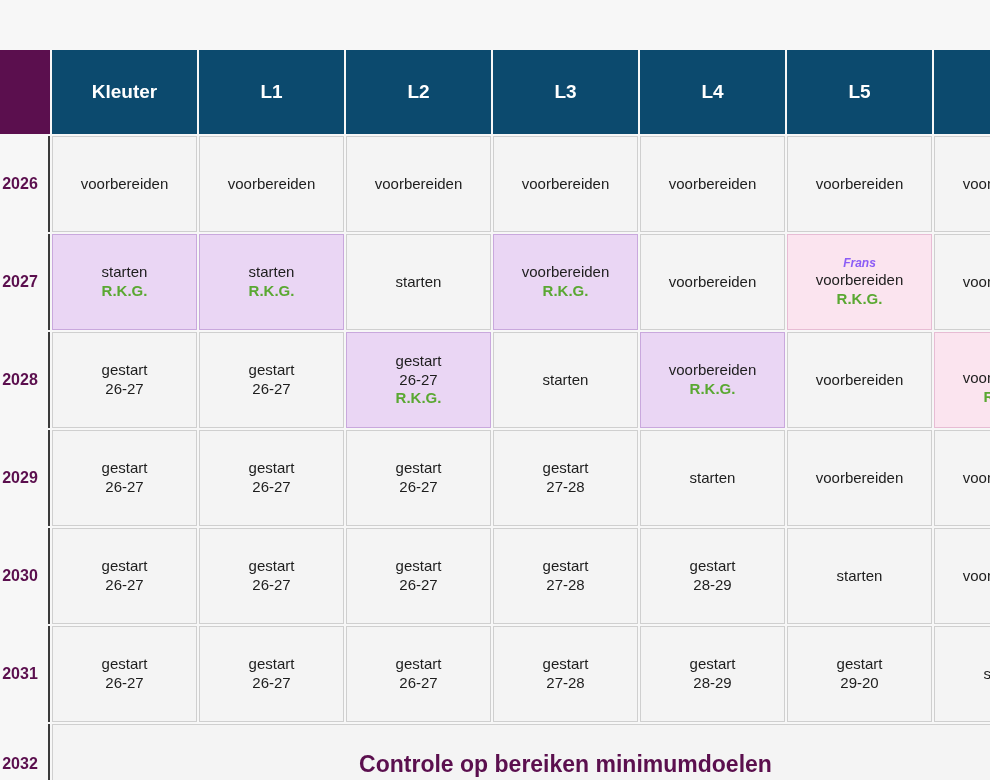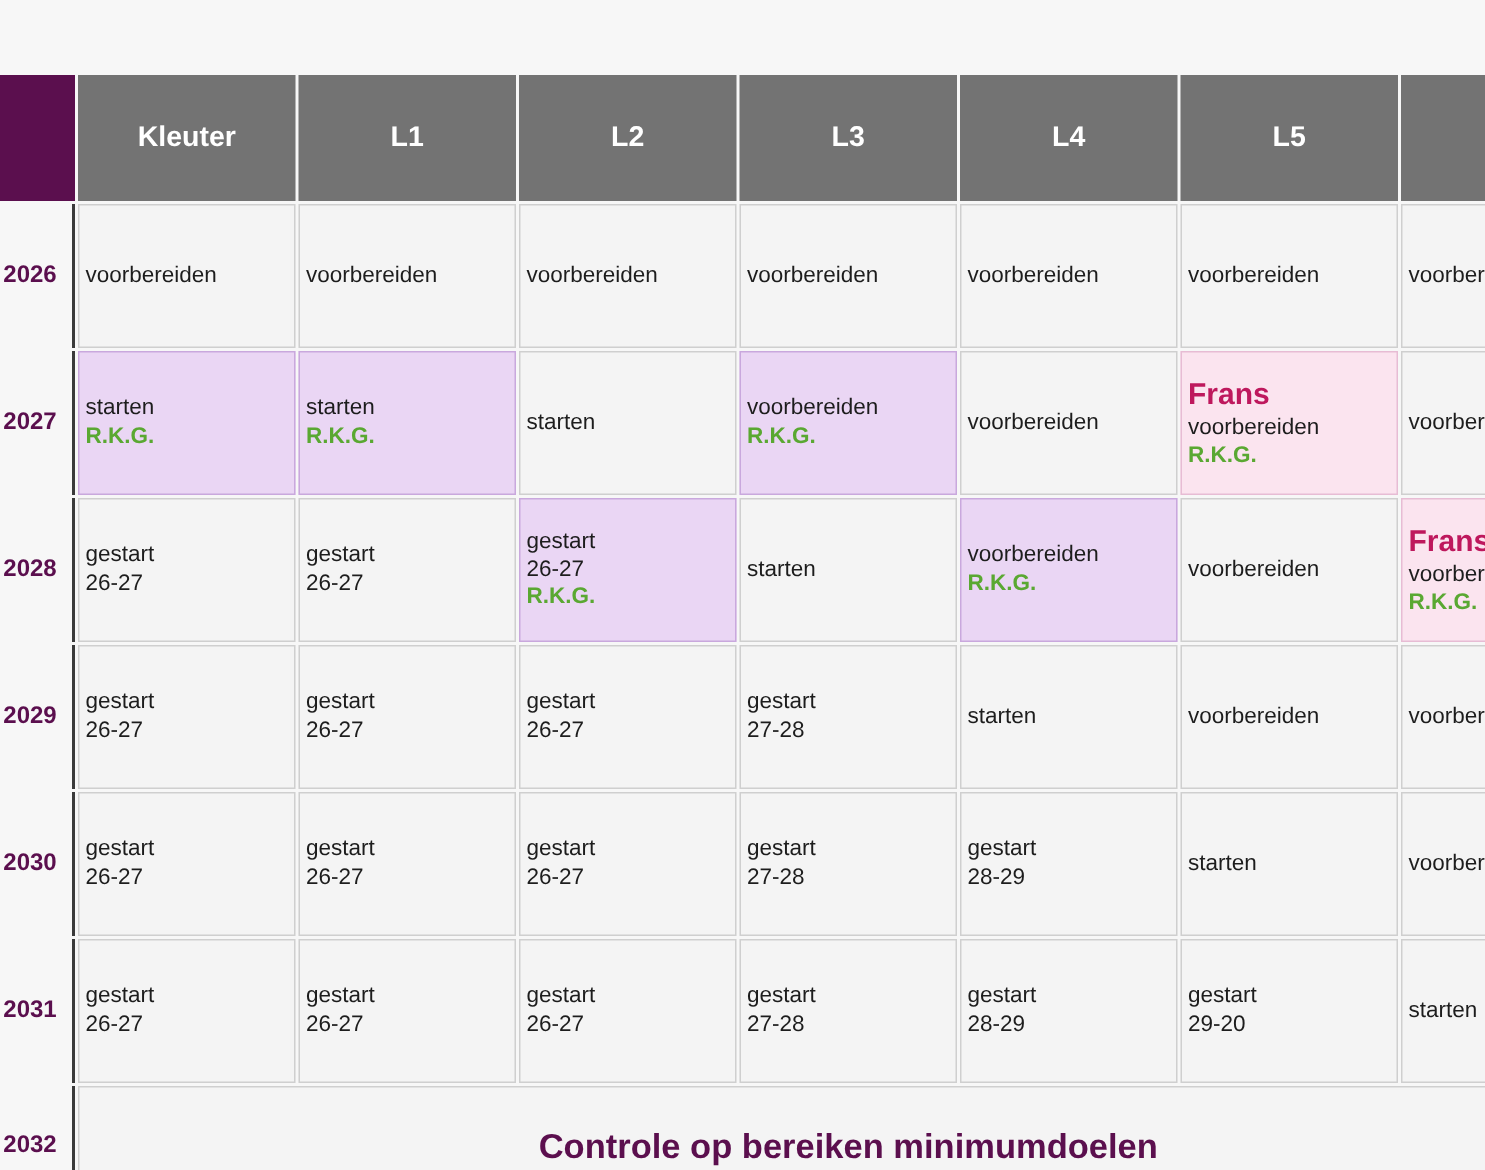--- a/index.html
+++ b/index.html
@@ -28,21 +28,21 @@
 
   table.schedule col.year-col { width: 58px; }
   table.schedule col.grade-col { width: 145px; }
 
   th.corner {
     background: #5b0f4e;
     border: none;
   }
 
   th.grade {
-    background: #737373;
+    background: #0c4a6e;
     color: #ffffff;
     font-size: 19px;
     font-weight: bold;
     height: 82px;
     vertical-align: middle;
     text-align: center;
     border: none;
   }
 
   td.year {
@@ -52,35 +52,36 @@
     font-size: 16px;
     text-align: center;
     vertical-align: middle;
     border: none;
     border-right: 2px solid #3a3a3a;
   }
 
   td.cell {
     background: #f4f4f4;
     border: 1px solid #cfcfcf;
+    text-align: center;
     vertical-align: middle;
     font-size: 15px;
     color: #1d1d1d;
     height: 86px;
     line-height: 1.25;
-    padding: 4px 4px;
+    padding: 4px 14px;
   }
 
   td.cell.tint-purple { background: #ead6f4; border-color: #c9a8dd; }
   td.cell.tint-pink   { background: #fbe4ef; border-color: #e7bcd4; }
 
   .line-main { display: block; }
   .line-sub  { display: block; }
   .line-rkg  { display: block; color: #5aa832; font-weight: bold; font-size: 15px; }
-  .line-frans { display: block; color: #be185d; font-weight: bold; font-size: 20px; }
+  .line-frans { display: block; color: #8b5cf6; font-weight: bold; font-size: 12px; font-style: italic; }
 
   td.footer-cell {
     background: #f4f4f4;
     border: 1px solid #cfcfcf;
     text-align: center;
     vertical-align: middle;
     height: 76px;
     color: #5b0f4e;
     font-size: 23px;
     font-weight: bold;

